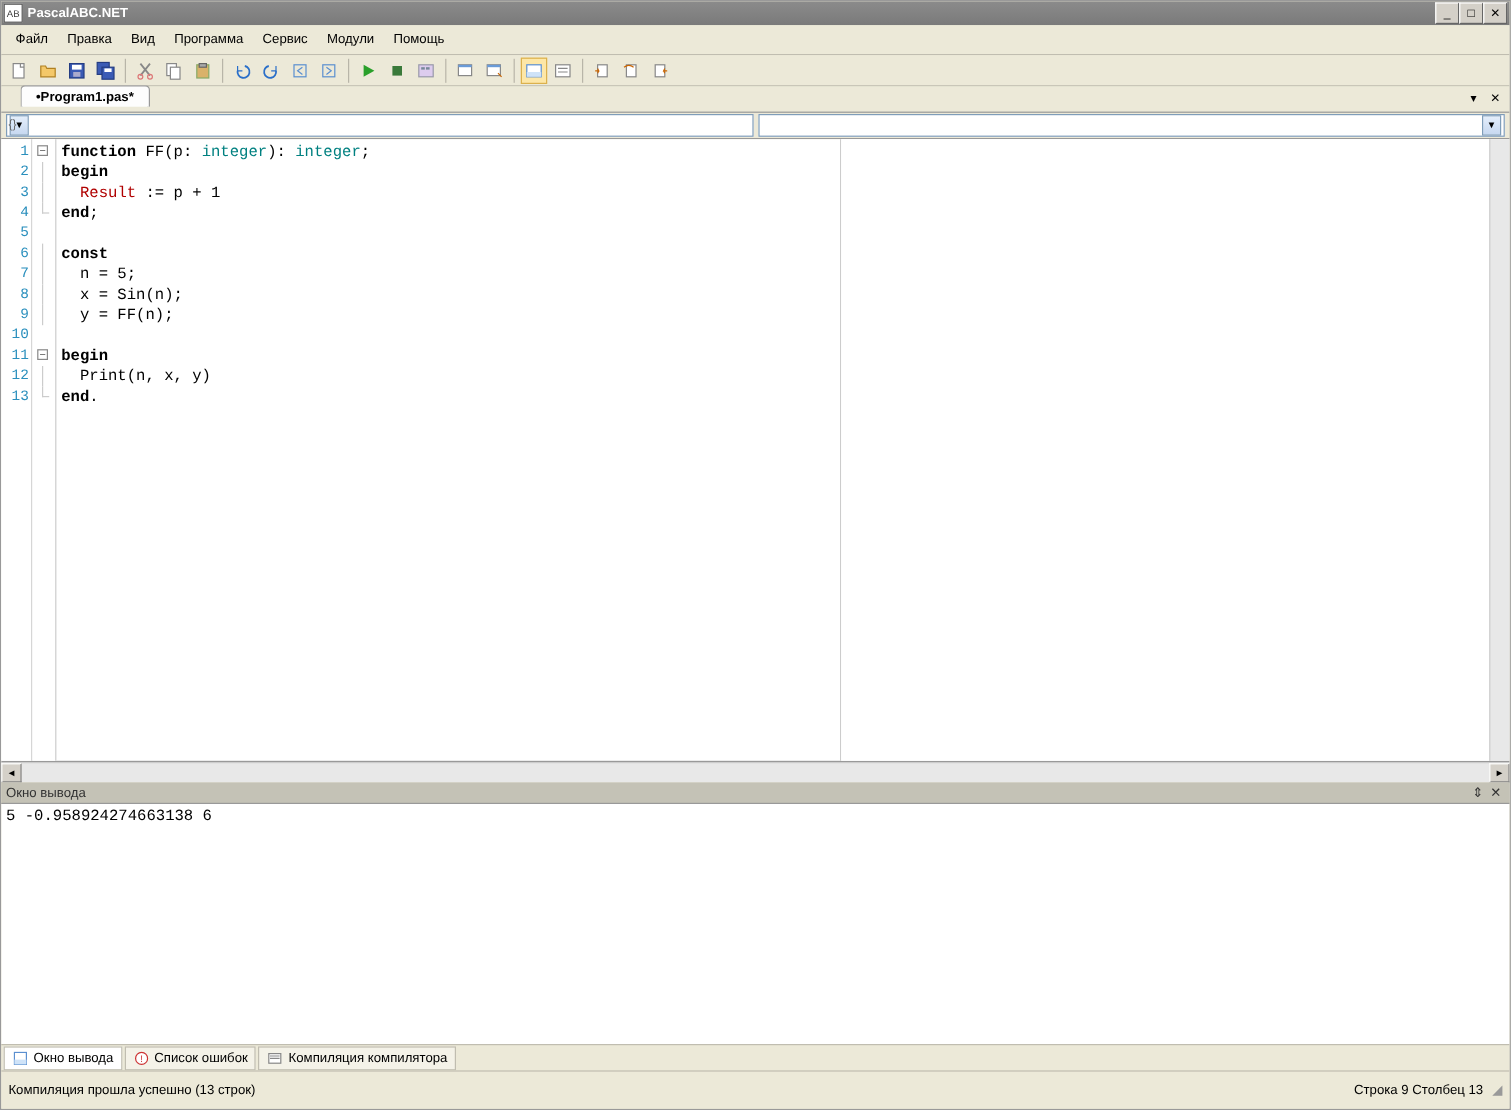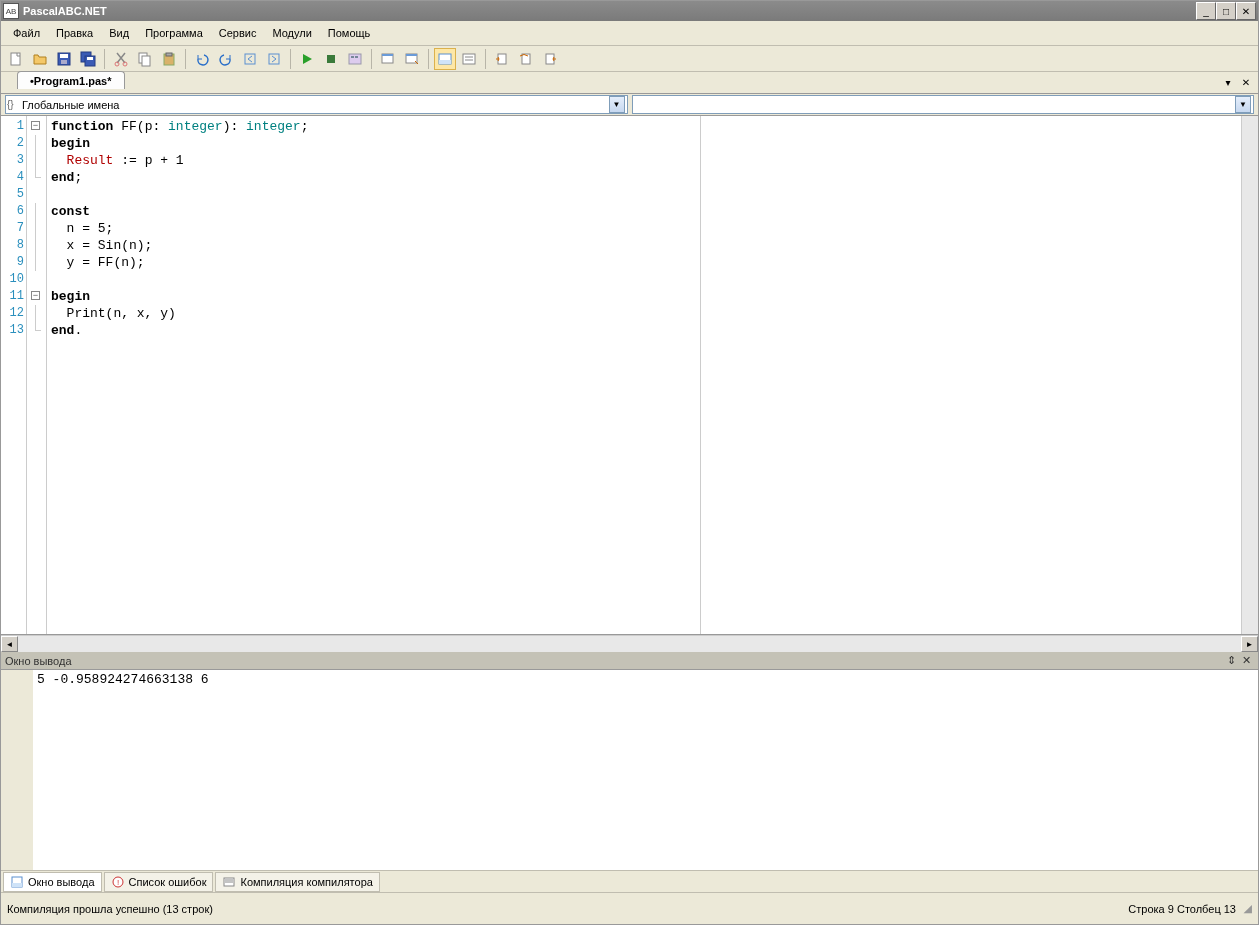--- a/index.html
+++ b/index.html
@@ -208,21 +208,20 @@
 }
 .output-header .spacer { flex: 1; }
 .output-header .btn { width:15px; text-align:center; font-size:11px; }
 .output-body {
   height: 200px;
   background: #fff;
   font-family: "Courier New", monospace;
   font-size: 13px;
   padding: 2px 4px;
   overflow: auto;
-  margin-left: 32px;
 }
 
 
 .bottom-tabs {
   height: 22px;
   background: #ece9d8;
   border-top: 1px solid #c0bdb0;
   display: flex;
   align-items: center;
   padding: 0 2px;
@@ -417,21 +416,20 @@
   <div class="tab">•Program1.pas*</div>
   <div class="tab-controls">
     <span>▾</span>
     <span>✕</span>
   </div>
 </div>
 
 <div class="navstrip">
   <div class="combo">
     <span class="combo-icon">{}</span>
-    <span class="combo-text">Глобальные имена</span>
     <span class="combo-btn">▼</span>
   </div>
   <div class="combo">
     <span class="combo-text"></span>
     <span class="combo-btn">▼</span>
   </div>
 </div>
 
 <div class="editor-wrap">
   <div class="gutter" id="gutter">

